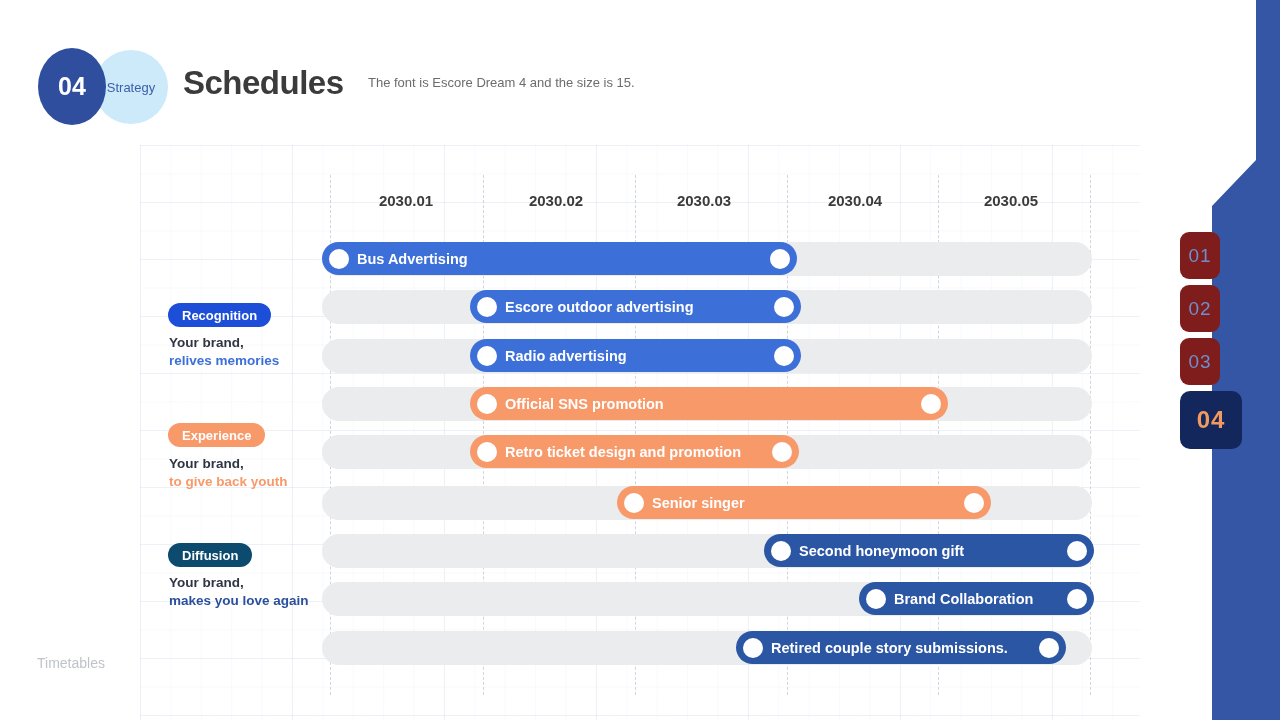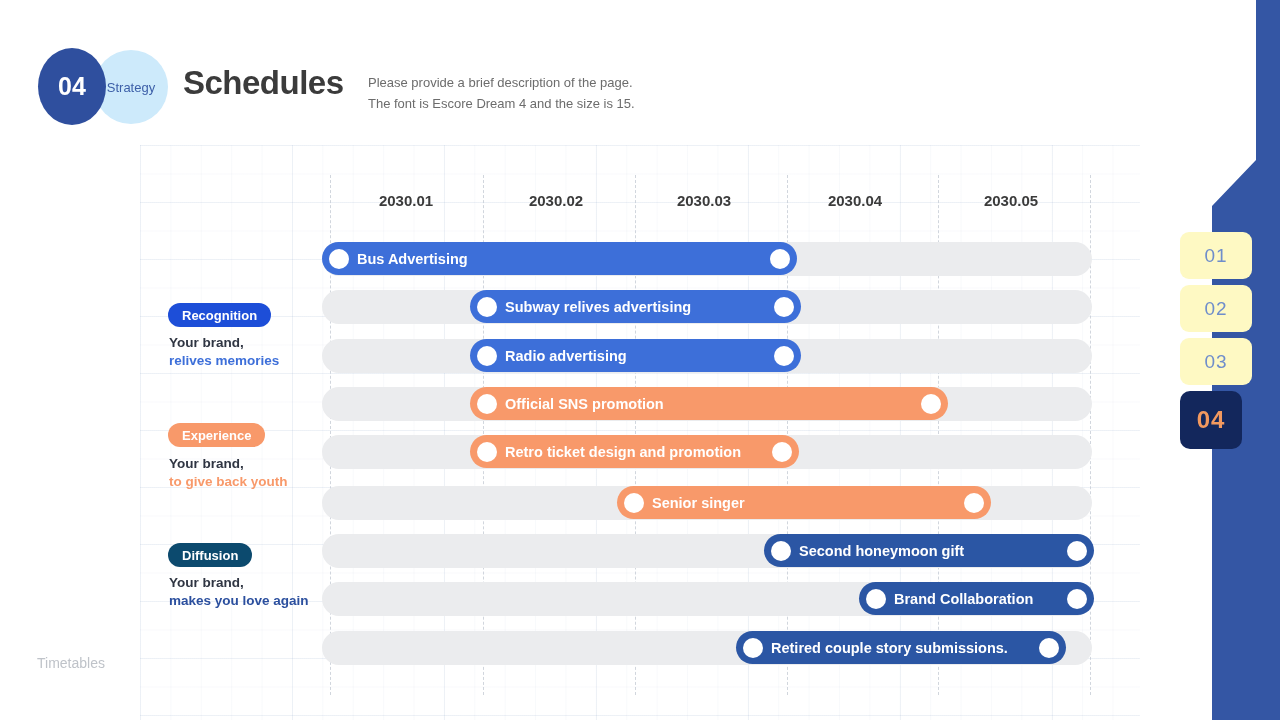--- a/index.html
+++ b/index.html
@@ -32,24 +32,24 @@
     width: 68px; height: 720px;
     background: #3456a4;
     clip-path: polygon(44px 0, 68px 0, 68px 720px, 0 720px, 0 206px, 44px 160px);
   }
   #side-nav {
     position: absolute;
     right: 40px; top: 232px;
     width: 60px;
   }
   .side-tab {
-    width: 72px; height: 47px;
+    width: 40px; height: 47px;
     margin-bottom: 6px;
     border-radius: 9px;
-    background: #fef9c3;
+    background: #7f1d1d;
     color: #6f8ecb;
     font-size: 19px;
     letter-spacing: 1px;
     display: flex; align-items: center; justify-content: center;
     font-family: "Liberation Sans", sans-serif;
   }
   .side-tab.active {
     background: #13275c;
     color: #f2995f;
     font-weight: bold;
@@ -173,21 +173,20 @@
 
 <div id="grid-bg"></div>
 
 <div id="header">
   <div id="badge-group">
     <div id="badge-04">04</div>
     <div id="badge-strategy">Strategy</div>
   </div>
   <div id="page-title">Schedules</div>
   <div id="header-desc">
-    <div>Please provide a brief description of the page.</div>
     <div>The font is Escore Dream 4 and the size is 15.</div>
   </div>
 </div>
 
 <div id="side-panel"></div>
 <div id="side-nav">
   <div class="side-tab">01</div>
   <div class="side-tab">02</div>
   <div class="side-tab">03</div>
   <div class="side-tab active">04</div>
@@ -219,21 +218,21 @@
   <div class="track" style="top:631px"></div>
 
   <div class="bar blue" style="left:322px; width:475px; top:242px">
     <span class="dot start"></span>
     <span class="blabel">Bus Advertising</span>
     <span class="dot end"></span>
   </div>
 
   <div class="bar blue" style="left:470px; width:331px; top:290px">
     <span class="dot start"></span>
-    <span class="blabel">Subway relives advertising</span>
+    <span class="blabel">Escore outdoor advertising</span>
     <span class="dot end"></span>
   </div>
 
   <div class="bar blue" style="left:470px; width:331px; top:339px">
     <span class="dot start"></span>
     <span class="blabel">Radio advertising</span>
     <span class="dot end"></span>
   </div>
 
   <div class="bar orange" style="left:470px; width:478px; top:387px">

